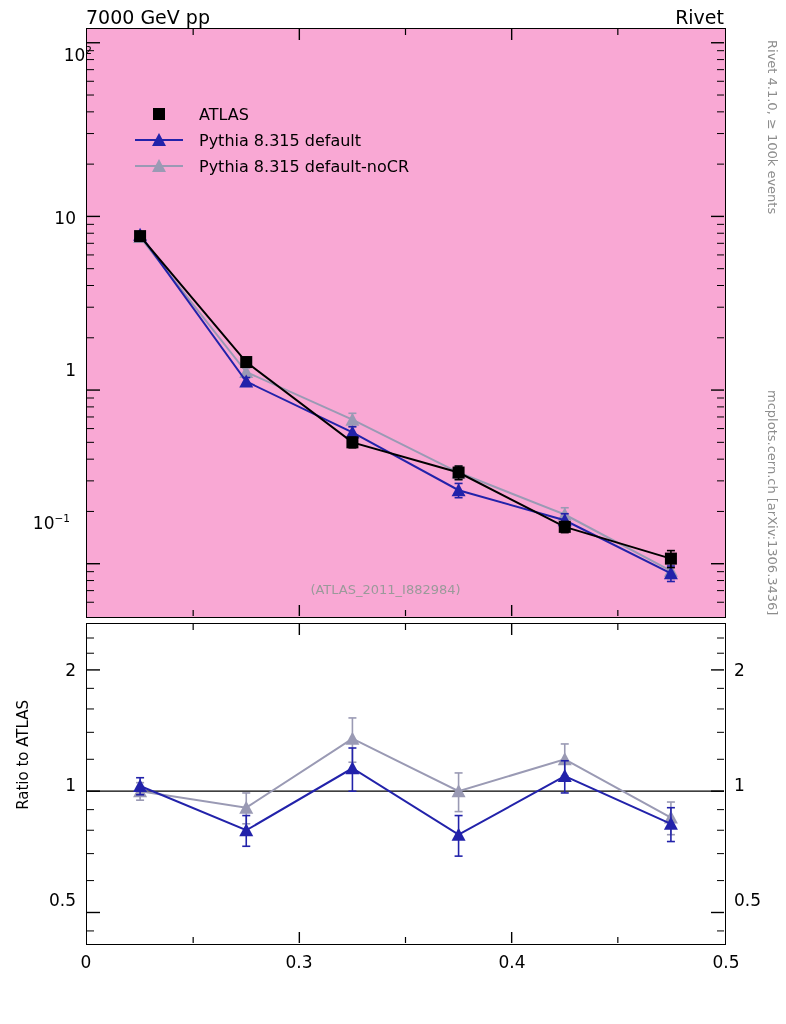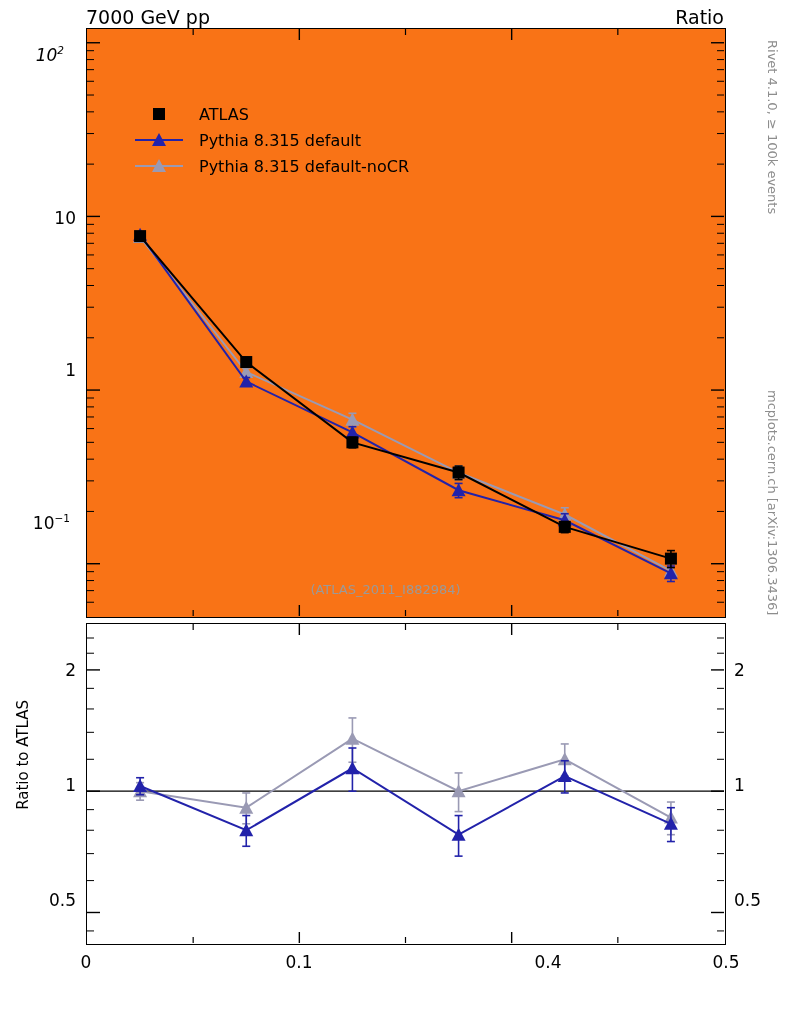--- a/index.html
+++ b/index.html
@@ -41,21 +41,21 @@
 
   
   #main-frame {
     position: absolute;
     left: 86px;
     top: 28px;
     width: 640px;
     height: 590px;
     border: 1.6px solid #000;
     box-sizing: border-box;
-    background: #f97316;
+    background: #f9a8d4;
   }
   
   #ratio-frame {
     position: absolute;
     left: 86px;
     top: 623px;
     width: 640px;
     height: 322px;
     border: 1.6px solid #000;
     box-sizing: border-box;
@@ -97,21 +97,21 @@
     font-size: 0.62em;
     vertical-align: super;
   }
 </style>
 </head>
 <body>
 
 <div id="root">
 
   <div class="hdr" id="hdr-left">7000 GeV pp</div>
-  <div class="hdr" id="hdr-right">Ratio</div>
+  <div class="hdr" id="hdr-right">Rivet</div>
 
   <div class="vtext" id="v-rivet">Rivet 4.1.0, ≥ 100k events</div>
   <div class="vtext" id="v-arxiv">mcplots.cern.ch [arXiv:1306.3436]</div>
 
   <div id="main-frame">
     <svg id="main-svg" width="637" height="587" viewBox="0 0 637 587">
         <line x1="212.33333333333334" y1="587" x2="212.33333333333334" y2="576" stroke="#000" stroke-width="1.4"></line>
         <line x1="212.33333333333334" y1="0" x2="212.33333333333334" y2="11" stroke="#000" stroke-width="1.4"></line>
         <line x1="424.6666666666667" y1="587" x2="424.6666666666667" y2="576" stroke="#000" stroke-width="1.4"></line>
         <line x1="424.6666666666667" y1="0" x2="424.6666666666667" y2="11" stroke="#000" stroke-width="1.4"></line>
@@ -273,21 +273,21 @@
           <line x1="48" y1="111" x2="96" y2="111" stroke="#2222aa" stroke-width="2"></line>
           <text x="112" y="117" class="legend-text">Pythia 8.315 default</text>
           <polygon points="72,130 65,143 79,143" fill="#9a9ab4"></polygon>
           <line x1="48" y1="137" x2="96" y2="137" stroke="#9a9ab4" stroke-width="2"></line>
           <text x="112" y="143" class="legend-text">Pythia 8.315 default-noCR</text>
         </g>
         <text x="298.5" y="565" class="watermark" text-anchor="middle">(ATLAS_2011_I882984)</text>
       </svg>
   </div>
 
-  <div class="axlabel" id="lab-100" style="left:12px; top:44px; width:52px;font-style:italic;">10<span class="sup">2</span></div>
+  <div class="axlabel" id="lab-100" style="left:40px; top:44px; width:52px;">10<span class="sup">2</span></div>
   <div class="axlabel" id="lab-10" style="left:24px; top:208px; width:52px;">10</div>
   <div class="axlabel" id="lab-1" style="left:24px; top:360px; width:52px;">1</div>
   <div class="axlabel" id="lab-01" style="left:8px; top:512px; width:62px;">10<span class="sup">−1</span></div>
 
   <div id="ratio-frame">
     <svg id="ratio-svg" width="637" height="319" viewBox="0 0 637 319">
         <line x1="0" y1="167.20029754874423" x2="637" y2="167.20029754874423" stroke="#000" stroke-width="1.2"></line>
         <line x1="212.33333333333334" y1="319" x2="212.33333333333334" y2="308" stroke="#000" stroke-width="1.4"></line>
         <line x1="212.33333333333334" y1="0" x2="212.33333333333334" y2="11" stroke="#000" stroke-width="1.4"></line>
         <line x1="424.6666666666667" y1="319" x2="424.6666666666667" y2="308" stroke="#000" stroke-width="1.4"></line>
@@ -387,17 +387,17 @@
 
   <div class="axlabel" style="left:34px; top:660px; width:42px;">2</div>
   <div class="axlabel" style="left:34px; top:775px; width:42px;">1</div>
   <div class="axlabel" style="left:24px; top:890px; width:52px;">0.5</div>
 
   <div class="axlabel" style="left:734px; top:660px; width:42px; text-align:left;">2</div>
   <div class="axlabel" style="left:734px; top:775px; width:42px; text-align:left;">1</div>
   <div class="axlabel" style="left:734px; top:890px; width:52px; text-align:left;">0.5</div>
 
   <div class="axlabel-x" style="left:66px; top:952px; width:40px;">0</div>
-  <div class="axlabel-x" style="left:279px; top:952px; width:40px;">0.1</div>
-  <div class="axlabel-x" style="left:492px; top:952px; width:40px;margin-left:36px;">0.4</div>
+  <div class="axlabel-x" style="left:279px; top:952px; width:40px;">0.3</div>
+  <div class="axlabel-x" style="left:492px; top:952px; width:40px;">0.4</div>
   <div class="axlabel-x" style="left:706px; top:952px; width:40px;">0.5</div>
 
 </div>
 
 </body></html>

